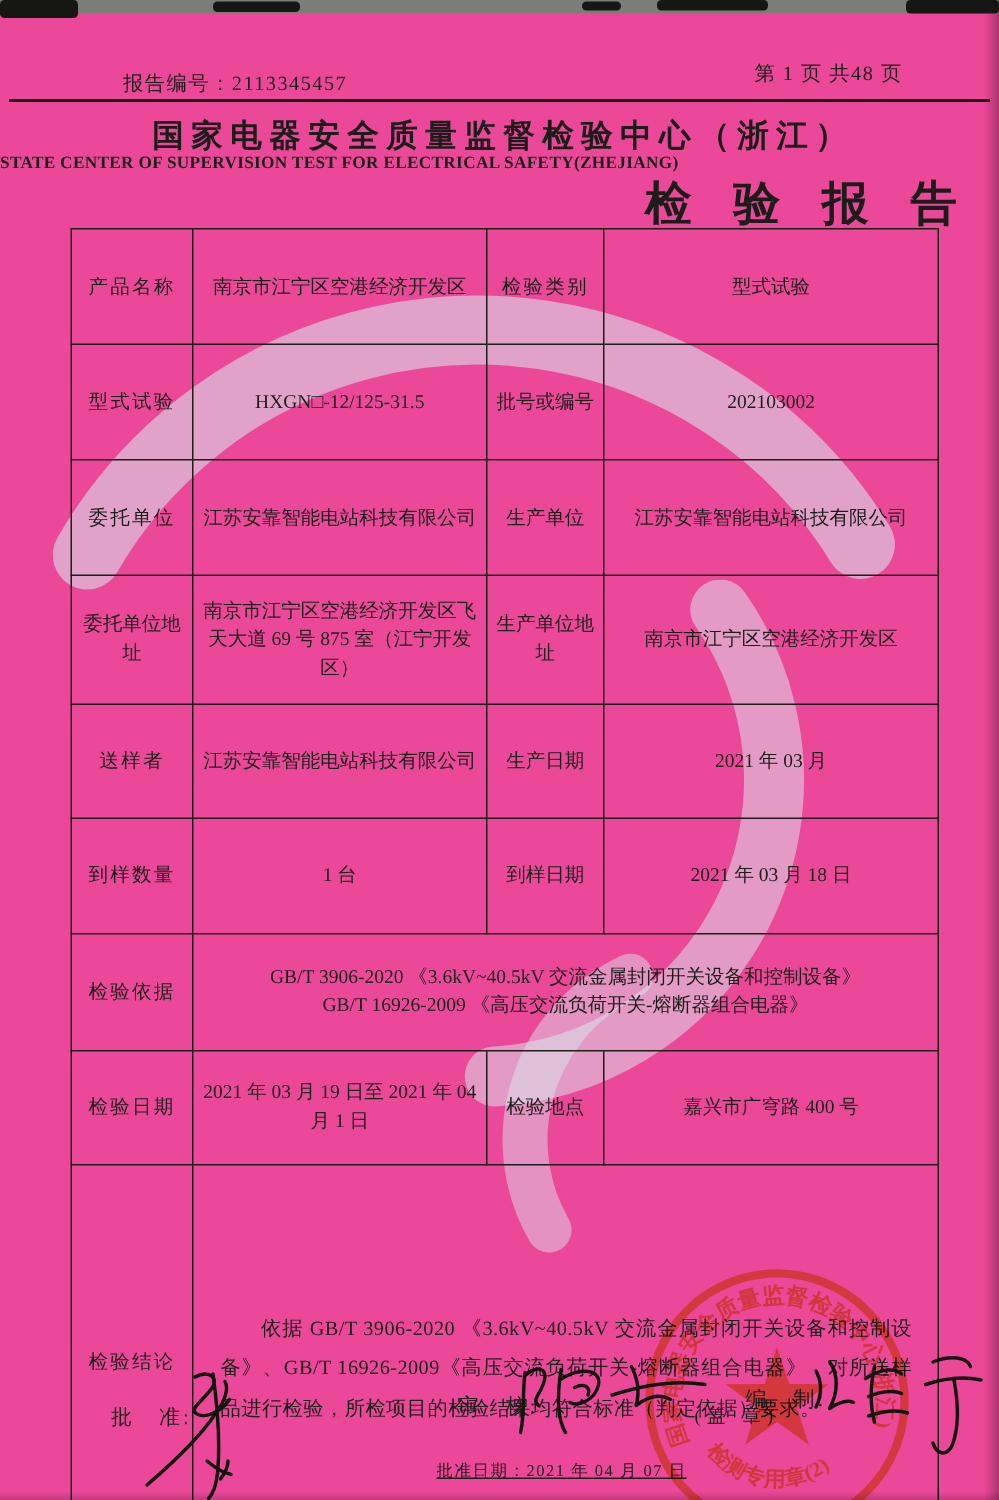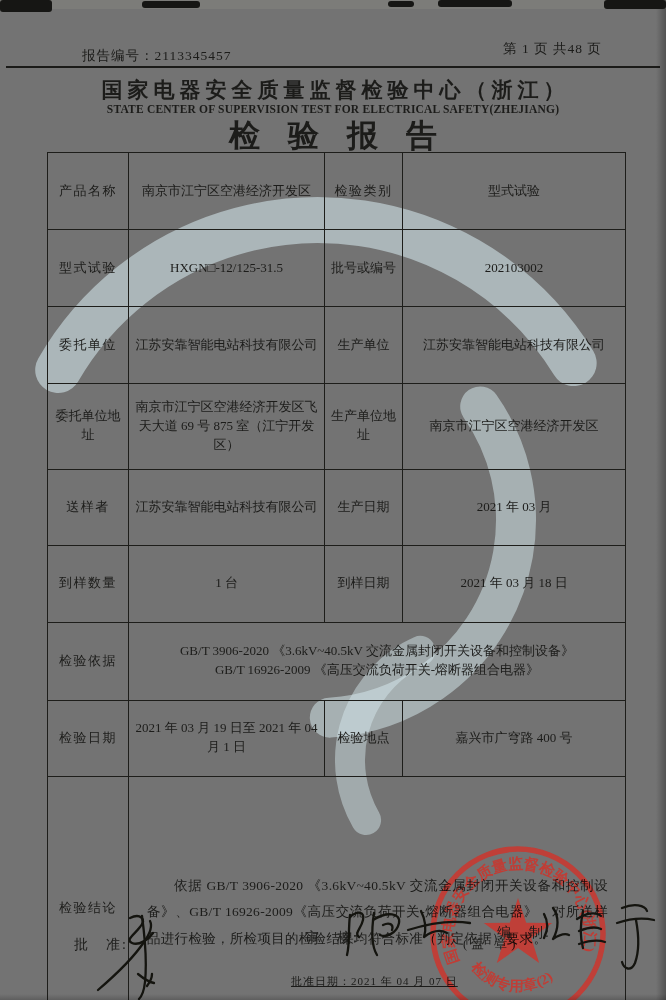--- a/index.html
+++ b/index.html
@@ -3,40 +3,40 @@
 <meta charset="utf-8">
 <style>
   html,body{margin:0;padding:0;}
   body{
     width:666px;height:1000px;position:relative;overflow:hidden;
     background:#8f8f8c;
     font-family:"Liberation Serif","DejaVu Serif",serif;
     color:#1c1c1a;
   }
   .page{
-    position:absolute;inset:0;background:#737373;
+    position:absolute;inset:0;background:#ec4899;
   }
   
   .topstrip{position:absolute;top:0;left:0;right:0;height:9px;background:#7c7c79;z-index:6;}
   .blob{position:absolute;background:#161614;border-radius:3px;z-index:7;}
   .edge-right{position:absolute;top:0;right:0;bottom:0;width:10px;z-index:6;
     background:linear-gradient(to right,rgba(0,0,0,0),rgba(0,0,0,0.28));}
   .edge-bottom{position:absolute;left:0;right:0;bottom:0;height:6px;z-index:6;
     background:linear-gradient(to bottom,rgba(0,0,0,0),rgba(0,0,0,0.18));}
   
   .watermark{position:absolute;left:0;top:0;z-index:1;pointer-events:none;}
   
   .hdr-reportno{position:absolute;left:82px;top:47px;font-size:13.5px;z-index:3;letter-spacing:1px;}
   .hdr-pageinfo{position:absolute;left:503px;top:40px;font-size:13.5px;z-index:3;letter-spacing:1px;}
   .hdr-rule{position:absolute;left:6px;top:66px;width:654px;height:2.4px;background:#1a1a18;z-index:3;}
   .hdr-center-cn{position:absolute;left:0;width:666px;top:76px;text-align:center;
     font-size:21px;font-weight:bold;letter-spacing:5px;text-indent:5px;z-index:3;}
-  .hdr-center-en{position:absolute;left:0;width:666px;top:103px;text-align:center;
+  .hdr-center-en{position:absolute;left:0;width:666px;top:103px;text-align:left;
     font-size:11.5px;font-weight:bold;letter-spacing:0.2px;z-index:3;}
-  .hdr-doctitle{position:absolute;left:0;width:666px;top:115px;text-align:center;
+  .hdr-doctitle{position:absolute;left:0;width:666px;top:115px;text-align:right;
     font-size:31px;font-weight:bold;letter-spacing:28px;text-indent:28px;z-index:3;}
   
   table.report{
     position:absolute;left:47px;top:152px;width:578px;z-index:2;
     border-collapse:collapse;table-layout:fixed;background:transparent;
   }
   table.report td{
     border:1.7px solid #1d1d1a;text-align:center;vertical-align:middle;
     font-size:13px;padding:14px 5px;line-height:1.45;background:transparent;
     overflow:hidden;

